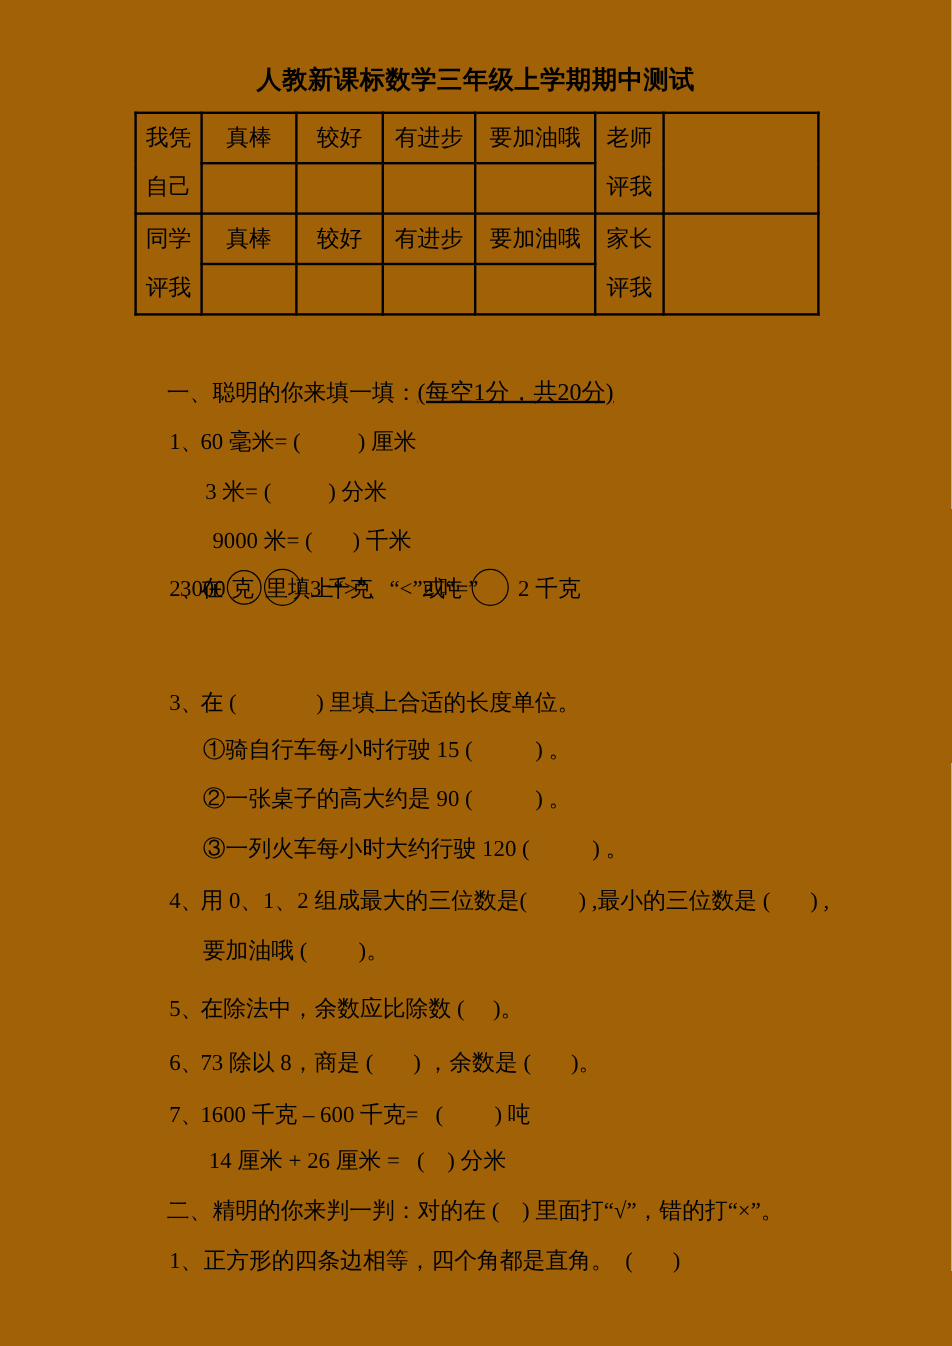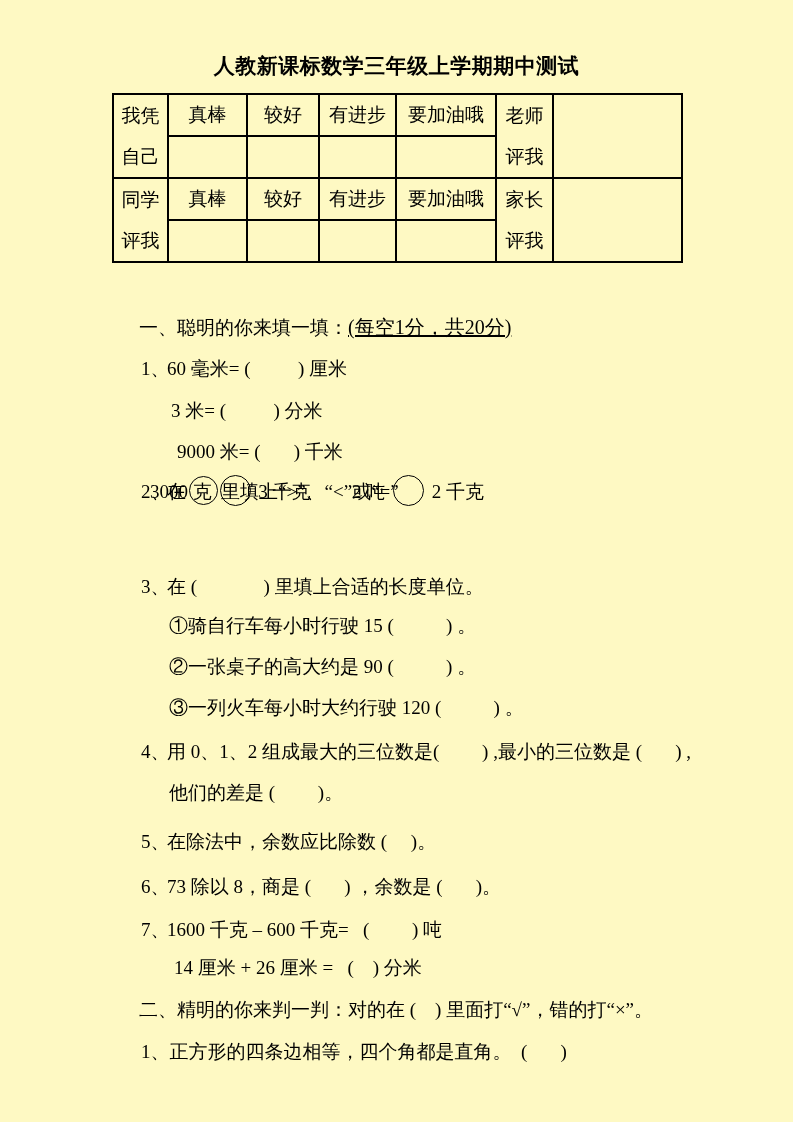--- a/index.html
+++ b/index.html
@@ -1,18 +1,18 @@
 <!DOCTYPE html>
 <html><head>
 <meta charset="utf-8">
 <style>
   html,body { margin:0; padding:0; background:#e8e8e8; }
   .page {
     position:relative; width:793px; height:1122px; margin:0 auto;
-    background:#fef9c3; color:#000;
+    background:#a16207; color:#000;
     font-family:"Liberation Serif","DejaVu Serif",serif;
     overflow:hidden;
   }
   .title {
     position:absolute; top:52px; left:0; width:100%;
     text-align:center; font-size:21px; font-weight:bold;
     margin:0; letter-spacing:0.5px;
   }
   table.eval-table {
     position:absolute; left:112px; top:93px;
@@ -139,21 +139,21 @@
     <span>②一张桌子的高大约是 90 (           ) 。</span>
   </div>
   <div class="line" style="top:645px;padding-left:150px">
     <span>③一列火车每小时大约行驶 120 (           ) 。</span>
   </div>
 
   <div class="line" style="top:689px;padding-left:122px">
     <span class="num">4、</span><span>用 0、1、2 组成最大的三位数是(         ) ,最小的三位数是 (       ) ,</span>
   </div>
   <div class="line" style="top:730px;padding-left:150px">
-    <span>他们的差是 (         )。</span>
+    <span>要加油哦 (         )。</span>
   </div>
 
   <div class="line" style="top:779px;padding-left:122px">
     <span class="num">5、</span><span>在除法中，余数应比除数 (     )。</span>
   </div>
 
   <div class="line" style="top:824px;padding-left:122px">
     <span class="num">6、</span><span>73 除以 8，商是 (       ) ，余数是 (       )。</span>
   </div>
 

